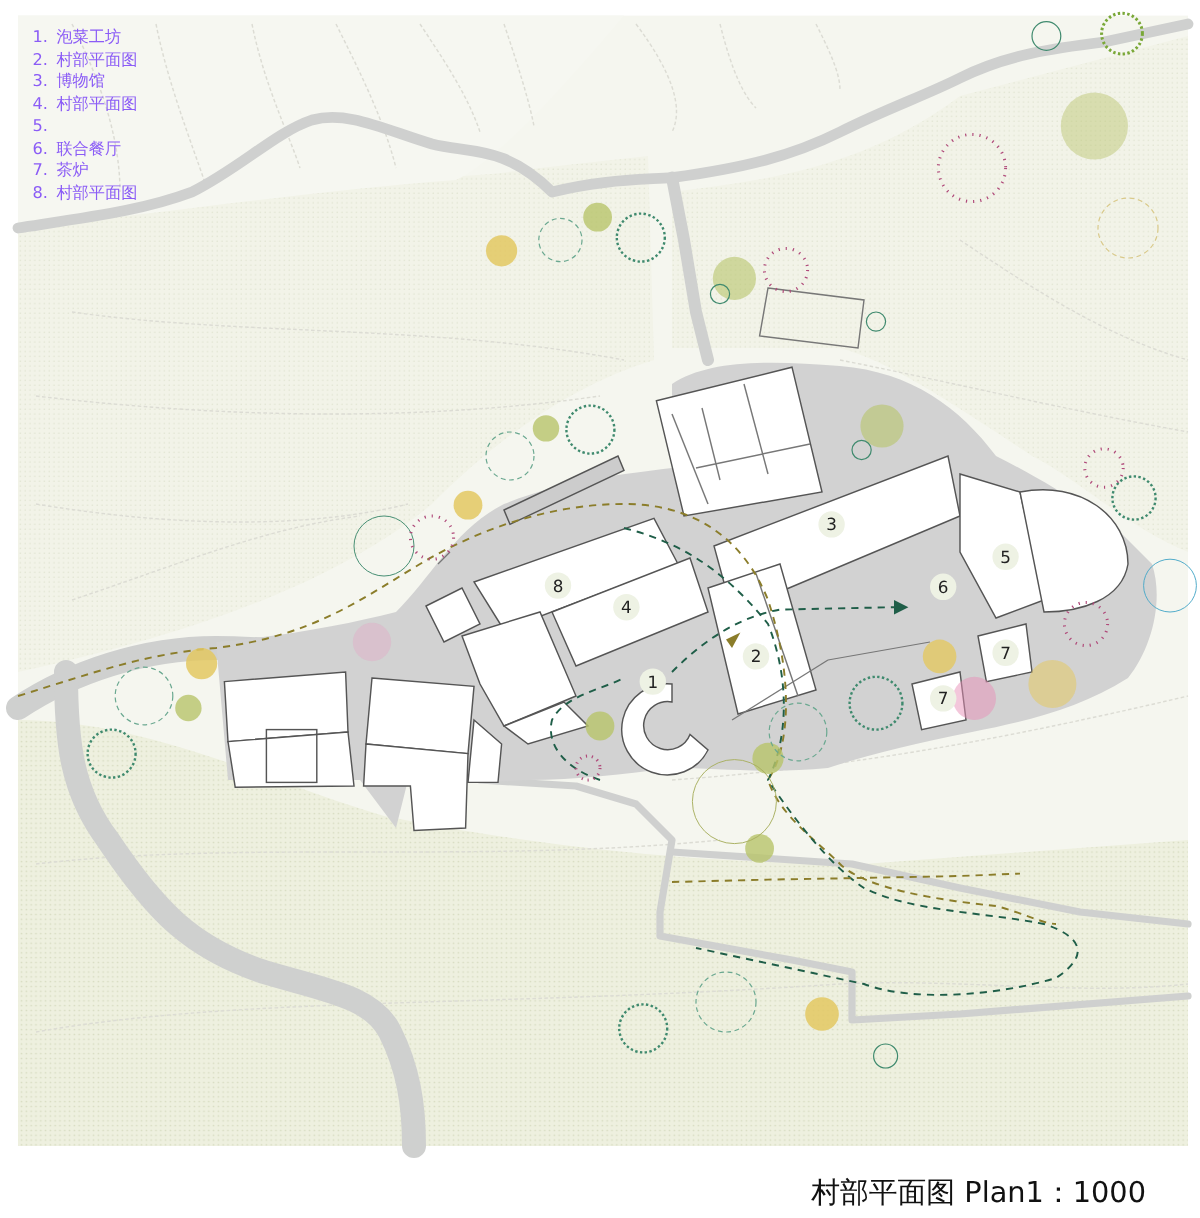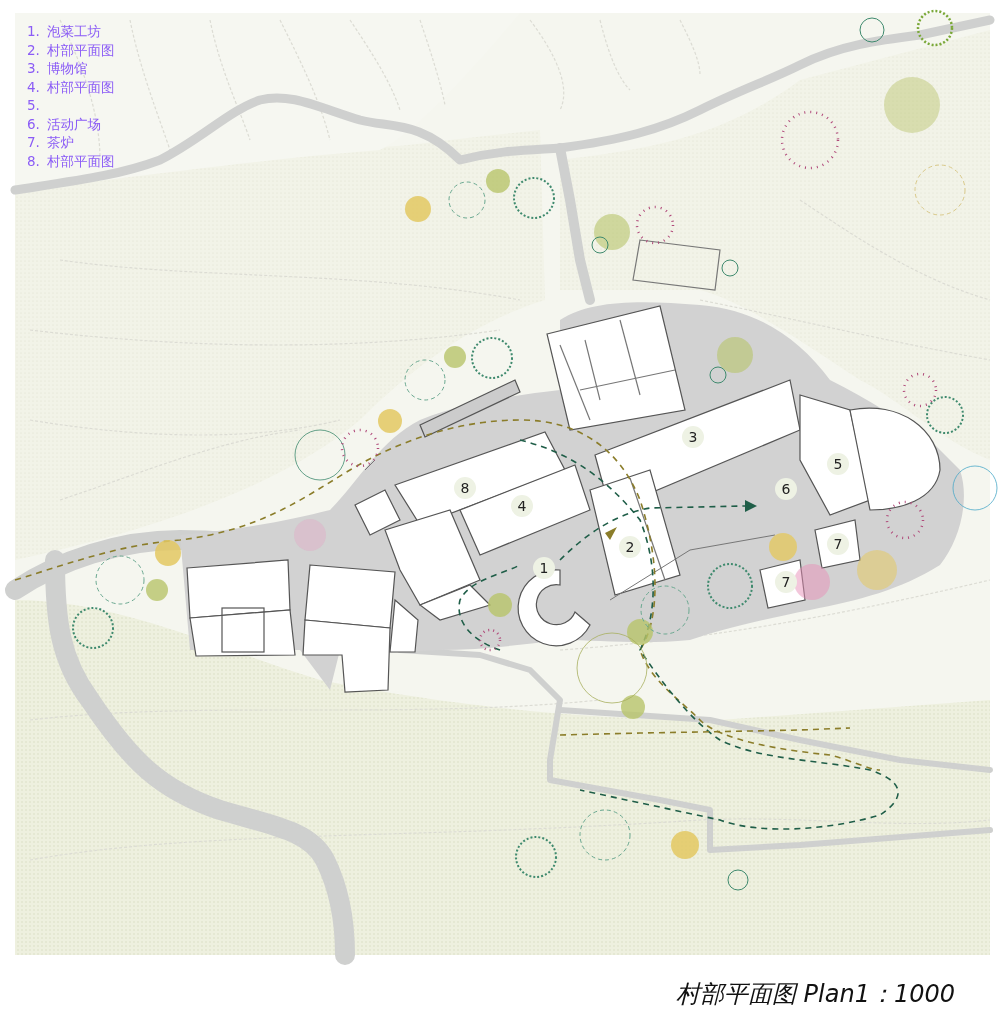--- a/index.html
+++ b/index.html
@@ -1,21 +1,21 @@
 <!DOCTYPE html>
 <html><head>
 <meta charset="utf-8">
 <style>
   html,body{margin:0;padding:0;background:#ffffff;}
   body{width:1000px;height:1015px;position:relative;overflow:hidden;font-family:"DejaVu Sans","Liberation Sans",sans-serif;}
   #map{position:absolute;left:0;top:0;width:1000px;height:1015px;}
   .legend{position:absolute;left:27px;top:22px;font-size:13.5px;line-height:18.5px;color:#8b5cf6;}
   .legend-item{white-space:nowrap;}
   .legend-item .num{display:inline-block;width:20px;}
-  .title{position:absolute;right:45px;top:978px;font-size:24px;color:#111;font-family:"DejaVu Sans","Liberation Sans",sans-serif;letter-spacing:0px;font-style:italic;}
+  .title{position:absolute;right:45px;top:978px;font-size:24px;color:#111;font-family:"DejaVu Sans","Liberation Sans",sans-serif;letter-spacing:0px;}
   .lbl{font-family:"DejaVu Sans","Liberation Sans",sans-serif;font-size:14px;fill:#222;}
 </style>
 </head>
 <body>
 
 <svg id="map" width="1000" height="1015" viewBox="0 0 1000 1015" xmlns="http://www.w3.org/2000/svg">
   <defs>
     <pattern id="dots" width="4" height="4" patternUnits="userSpaceOnUse">
       <rect width="4" height="4" fill="#f2f3e8"></rect>
       <circle cx="1" cy="1" r="0.6" fill="#dfe2cf"></circle>
@@ -195,18 +195,18 @@
       <text class="lbl" x="465" y="493" text-anchor="middle">8</text>
   </g>
 </svg>
 
 <div class="legend">
   <div class="legend-item"><span class="num">1.</span><span>泡菜工坊</span></div>
   <div class="legend-item"><span class="num">2.</span><span>村部平面图</span></div>
   <div class="legend-item"><span class="num">3.</span><span>博物馆</span></div>
   <div class="legend-item"><span class="num">4.</span><span>村部平面图</span></div>
   <div class="legend-item"><span class="num">5.</span><span></span></div>
-  <div class="legend-item"><span class="num">6.</span><span>活动广场</span></div>
+  <div class="legend-item"><span class="num">6.</span><span>联合餐厅</span></div>
   <div class="legend-item"><span class="num">7.</span><span>茶炉</span></div>
   <div class="legend-item"><span class="num">8.</span><span>村部平面图</span></div>
 </div>
 
 <div class="title">村部平面图 Plan1：1000</div>
 
 </body></html>

